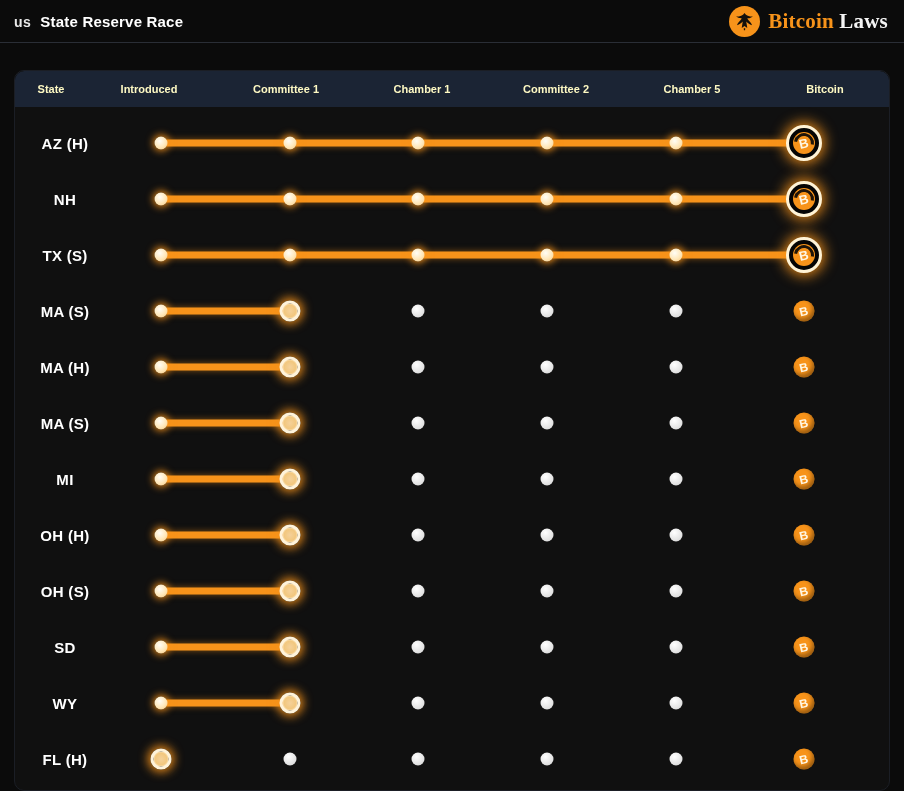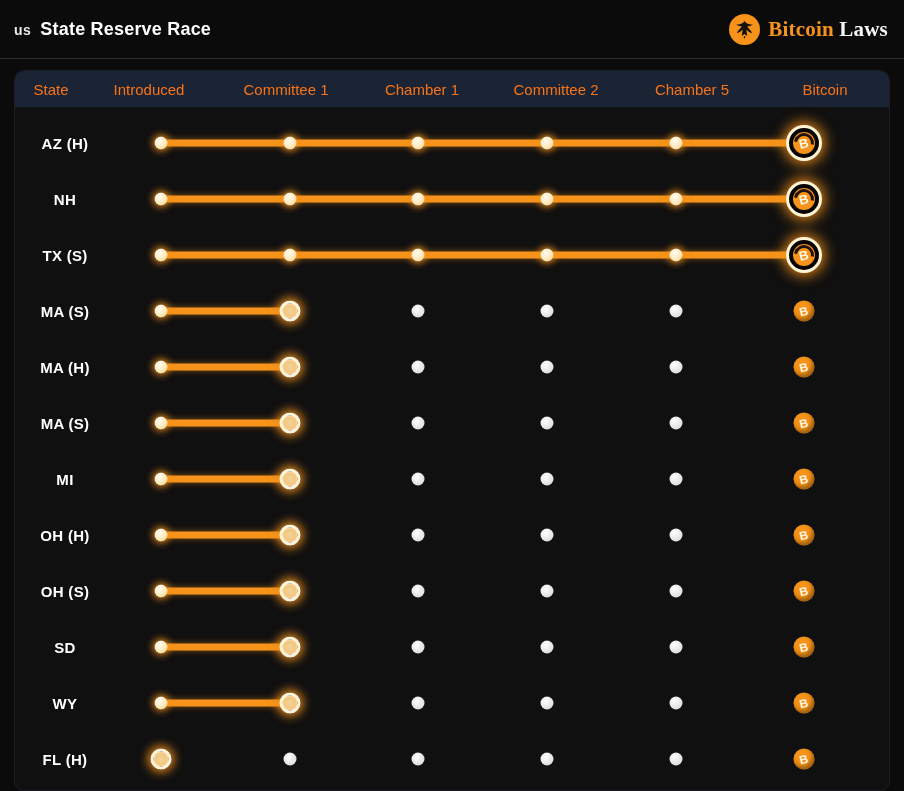--- a/index.html
+++ b/index.html
@@ -7,34 +7,34 @@
     width:904px; height:791px;
     background:#0b0b0b;
     font-family:"Liberation Sans", sans-serif;
     color:#f2f2f2;
     overflow:hidden;
     position:relative;
   }
 
   
   .topbar {
-    height:59px;
+    height:43px;
     display:flex; align-items:center; justify-content:space-between;
     padding:0 16px 0 14px;
     border-bottom:1px solid #2a2e36;
     box-sizing:border-box;
     background:#0b0b0b;
     gap:25px;
   }
   .title-wrap { display:flex; align-items:baseline; gap:9px; }
   .flag {
     font-size:14px; font-weight:700; color:#e9e9e9; letter-spacing:.5px;
   }
   .page-title {
-    margin:0; font-size:18px; font-weight:700; color:#ffffff; letter-spacing:.2px;
+    margin:0; font-size:15px; font-weight:700; color:#ffffff; letter-spacing:.2px;
   }
   .brand { display:flex; align-items:center; gap:8px; cursor:pointer;text-align:right; }
   .brand-seal {
     width:31px; height:31px; border-radius:50%;
     background:#f7931a;
     display:flex; align-items:center; justify-content:center;
     flex:0 0 auto;
   }
   .brand-name {
     font-family:"Liberation Serif", serif;
@@ -55,21 +55,21 @@
   }
   .board-head {
     position:relative;
     height:36px;
     background:#1b2434;
     border-radius:9px 9px 0 0;
   }
   .board-head .col {
     position:absolute; top:50%;
     transform:translate(-50%,-50%);
-    font-size:15px; font-weight:400; color:#f97316;
+    font-size:11px; font-weight:700; color:#fef9c3;
     white-space:nowrap;
   }
   .col-0{left:36px;} .col-1{left:134px;} .col-2{left:271px;text-align:right;}
   .col-3{left:407px;} .col-4{left:541px;text-align:right;} .col-5{left:677px;} .col-6{left:810px;}
 
   .rows { padding-top:8px; }
   .row { position:relative; height:56px; }
   .state {
     position:absolute; left:0; top:50%; transform:translateY(-50%);
     width:100px; text-align:center;

